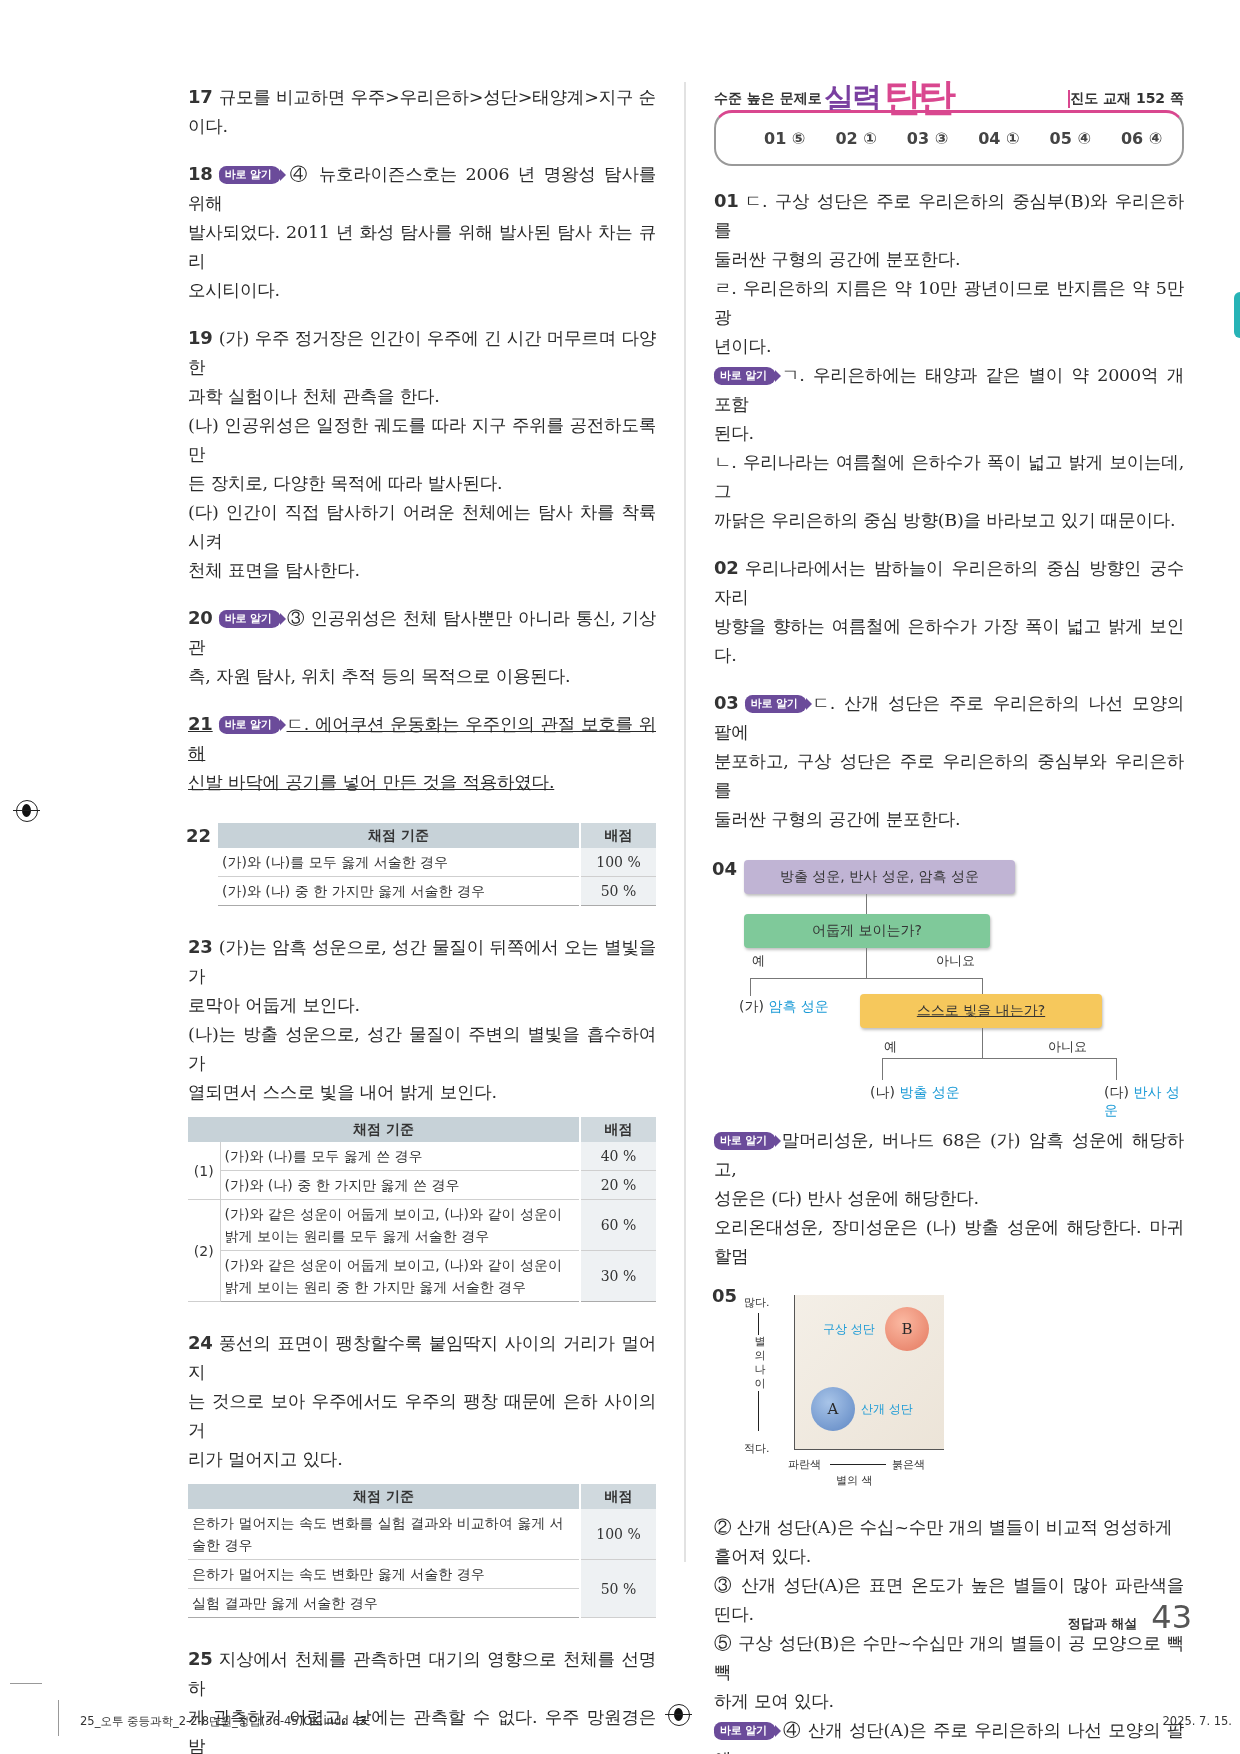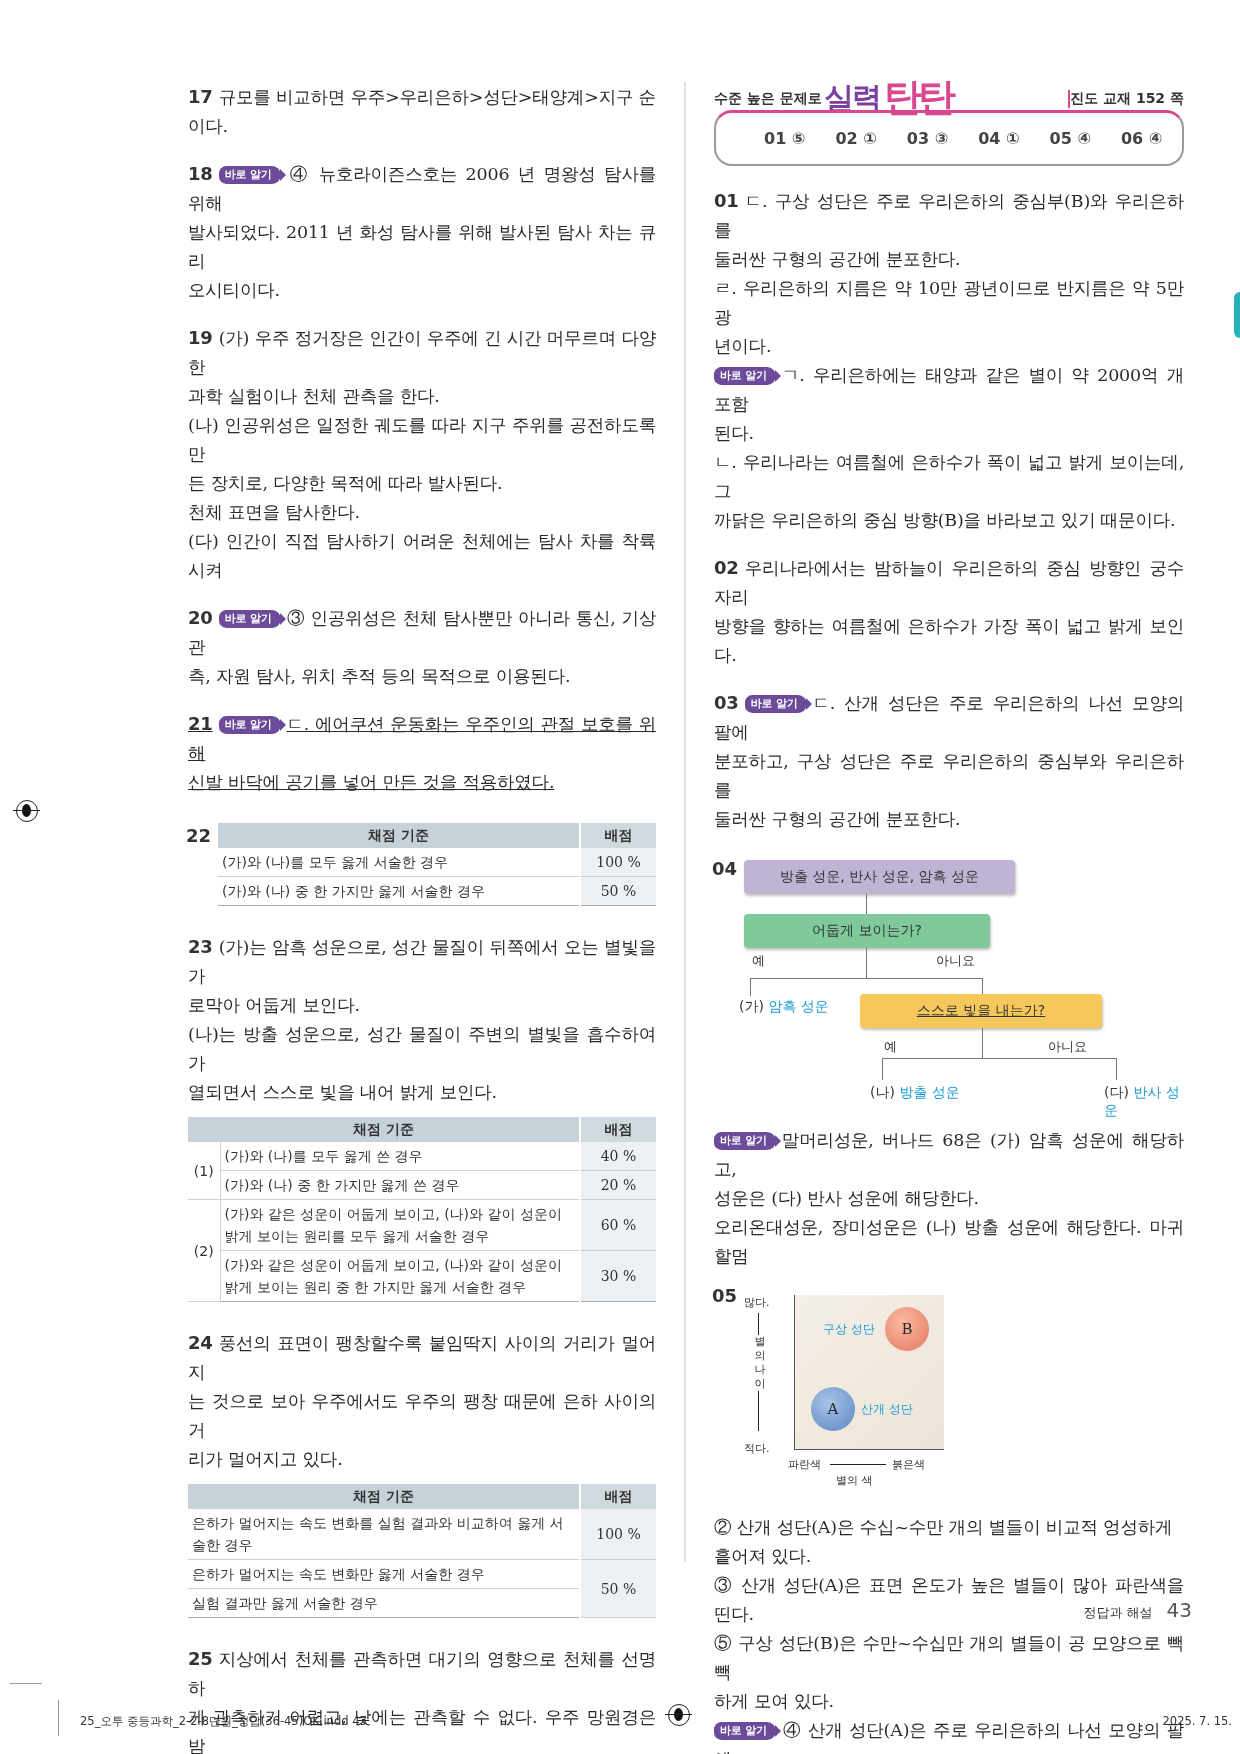--- a/index.html
+++ b/index.html
@@ -48,22 +48,22 @@
   .fres { position: absolute; font-family: "DejaVu Sans", "Liberation Sans", sans-serif; font-size: 14px; color: #333; }
   .fres .cyan { color: #1a9ad6; }
 
   
   .diag { position: relative; height: 220px; margin-bottom: 8px; }
   .plot { position: absolute; left: 80px; top: 10px; width: 150px; height: 155px; background: linear-gradient(135deg, #f4efe7, #ece4d8); border-left: 1.5px solid #555; border-bottom: 1.5px solid #555; }
   .circle { position: absolute; width: 44px; height: 44px; border-radius: 50%; display: flex; align-items: center; justify-content: center; font-size: 15px; }
   .dlab { position: absolute; font-family: "DejaVu Sans", "Liberation Sans", sans-serif; font-size: 11px; color: #333; }
 
   .footer-pg { position: absolute; right: 48px; top: 1598px; display: flex; align-items: baseline; gap: 14px; }
-  .footer-pg .lbl { font-family: "DejaVu Sans", "Liberation Sans", sans-serif; font-size: 13px; font-weight: normal; color: #333; }
-  .footer-pg .num { font-family: "DejaVu Sans", "Liberation Sans", sans-serif; font-size: 20px; color: #555; }
+  .footer-pg .lbl { font-family: "DejaVu Sans", "Liberation Sans", sans-serif; font-size: 13px; font-weight: bold; color: #333; }
+  .footer-pg .num { font-family: "DejaVu Sans", "Liberation Sans", sans-serif; font-size: 32px; color: #555; }
   .slug { position: absolute; top: 1714px; font-family: "DejaVu Sans", "Liberation Sans", sans-serif; font-size: 11.5px; color: #333; }
   .regmark { position: absolute; width: 22px; height: 22px; border-radius: 50%; border: 1.5px solid #222; }
   .regmark::before { content: ""; position: absolute; left: 5px; top: 3px; width: 9px; height: 13px; border-radius: 50%; background: #111; }
   .regmark::after { content: ""; position: absolute; left: -4px; top: 9px; width: 27px; height: 1px; background: #222; }
 </style>
 </head>
 <body>
 
 <div class="col-left">
 
@@ -76,22 +76,22 @@
     <span class="line"><span class="qnum">18</span><span class="badge">바로 알기</span><span>④ 뉴호라이즌스호는 2006 년 명왕성 탐사를 위해</span></span>
     <span class="line">발사되었다. 2011 년 화성 탐사를 위해 발사된 탐사 차는 큐리</span>
     <span class="line">오시티이다.</span>
   </div>
 
   <div class="block para">
     <span class="line"><span class="qnum">19</span><span>(가) 우주 정거장은 인간이 우주에 긴 시간 머무르며 다양한</span></span>
     <span class="line">과학 실험이나 천체 관측을 한다.</span>
     <span class="line">(나) 인공위성은 일정한 궤도를 따라 지구 주위를 공전하도록 만</span>
     <span class="line">든 장치로, 다양한 목적에 따라 발사된다.</span>
+    <span class="line">(다) 인간이 직접 탐사하기 어려운 천체에는 탐사 차를 착륙시켜</span>
     <span class="line">천체 표면을 탐사한다.</span>
-    <span class="line">(다) 인간이 직접 탐사하기 어려운 천체에는 탐사 차를 착륙시켜</span>
   </div>
 
   <div class="block para">
     <span class="line"><span class="qnum">20</span><span class="badge">바로 알기</span><span>③ 인공위성은 천체 탐사뿐만 아니라 통신, 기상 관</span></span>
     <span class="line">측, 자원 탐사, 위치 추적 등의 목적으로 이용된다.</span>
   </div>
 
   <div class="block para" style="margin-bottom:26px;text-decoration:underline;">
     <span class="line"><span class="qnum">21</span><span class="badge">바로 알기</span><span>ㄷ. 에어쿠션 운동화는 우주인의 관절 보호를 위해</span></span>
     <span class="line">신발 바닥에 공기를 넣어 만든 것을 적용하였다.</span>

